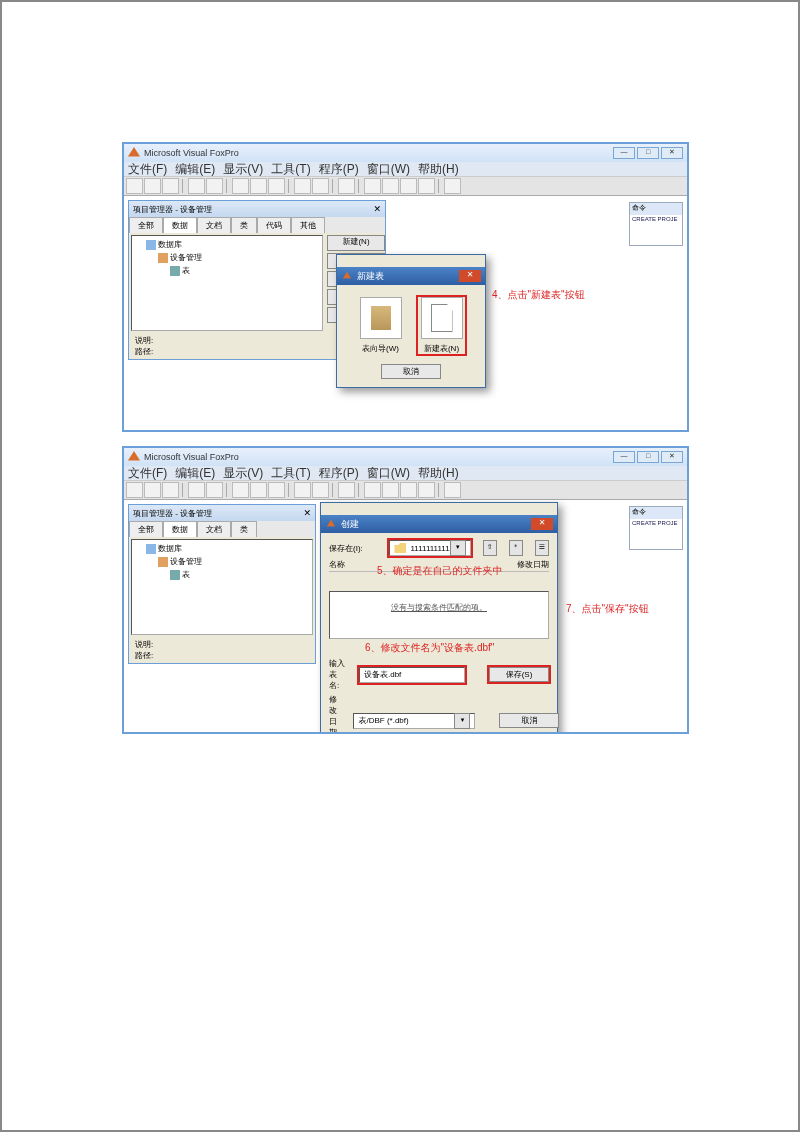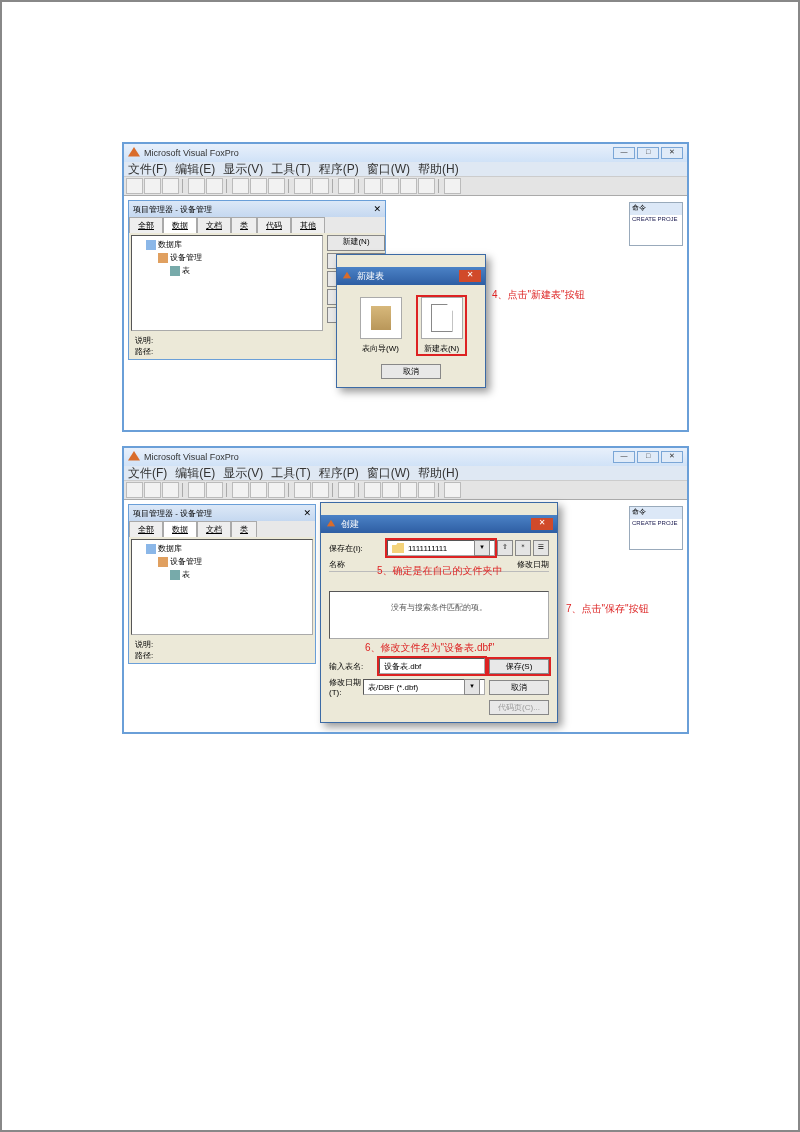--- a/index.html
+++ b/index.html
@@ -94,21 +94,20 @@
     font-size: 8px;
     padding: 0 4px;
     display: flex;
     align-items: center;
   }
   .pm-title .close { margin-left: auto; font-size: 9px; }
   .pm-tabs {
     display: flex;
     font-size: 8px;
     background: #e8e8e8;
-    text-decoration: underline;
   }
   .pm-tab {
     padding: 2px 8px;
     border: 1px solid #aaa;
     border-bottom: none;
     background: #eee;
   }
   .pm-tab.active { background: #fff; }
   .pm-body {
     display: flex;
@@ -235,21 +234,21 @@
   }
   
   .save-body {
     padding: 4px 8px;
     font-size: 8px;
   }
   .save-row {
     display: flex;
     align-items: center;
     margin: 3px 0;
-    gap: 2px;
+    gap: 12px;
   }
   .save-label { width: 56px; text-align: left; }
   .save-combo {
     flex: 1;
     height: 14px;
     border: 1px inset #aaa;
     background: #fff;
     display: flex;
     align-items: center;
     padding: 0 4px;
@@ -257,20 +256,21 @@
   }
   .save-middle {
     height: 36px;
     border: 1px inset #aaa;
     background: #fff;
     margin: 2px 0;
     text-align: center;
     font-size: 8px;
     color: #555;
     padding-top: 10px;
+    text-decoration: underline;
   }
   .folder-icon {
     display:inline-block; width:12px;height:10px;
     background:#f4d37a; margin-right:4px;
     clip-path: polygon(0 20%, 35% 20%, 45% 0, 100% 0, 100% 100%, 0 100%);
   }
   .drop-btn { width:14px; height:14px; border:1px solid #888; background:#e4e4e4; text-align:center; font-size:7px; line-height:12px;}
 </style>
 </head>
 <body>

